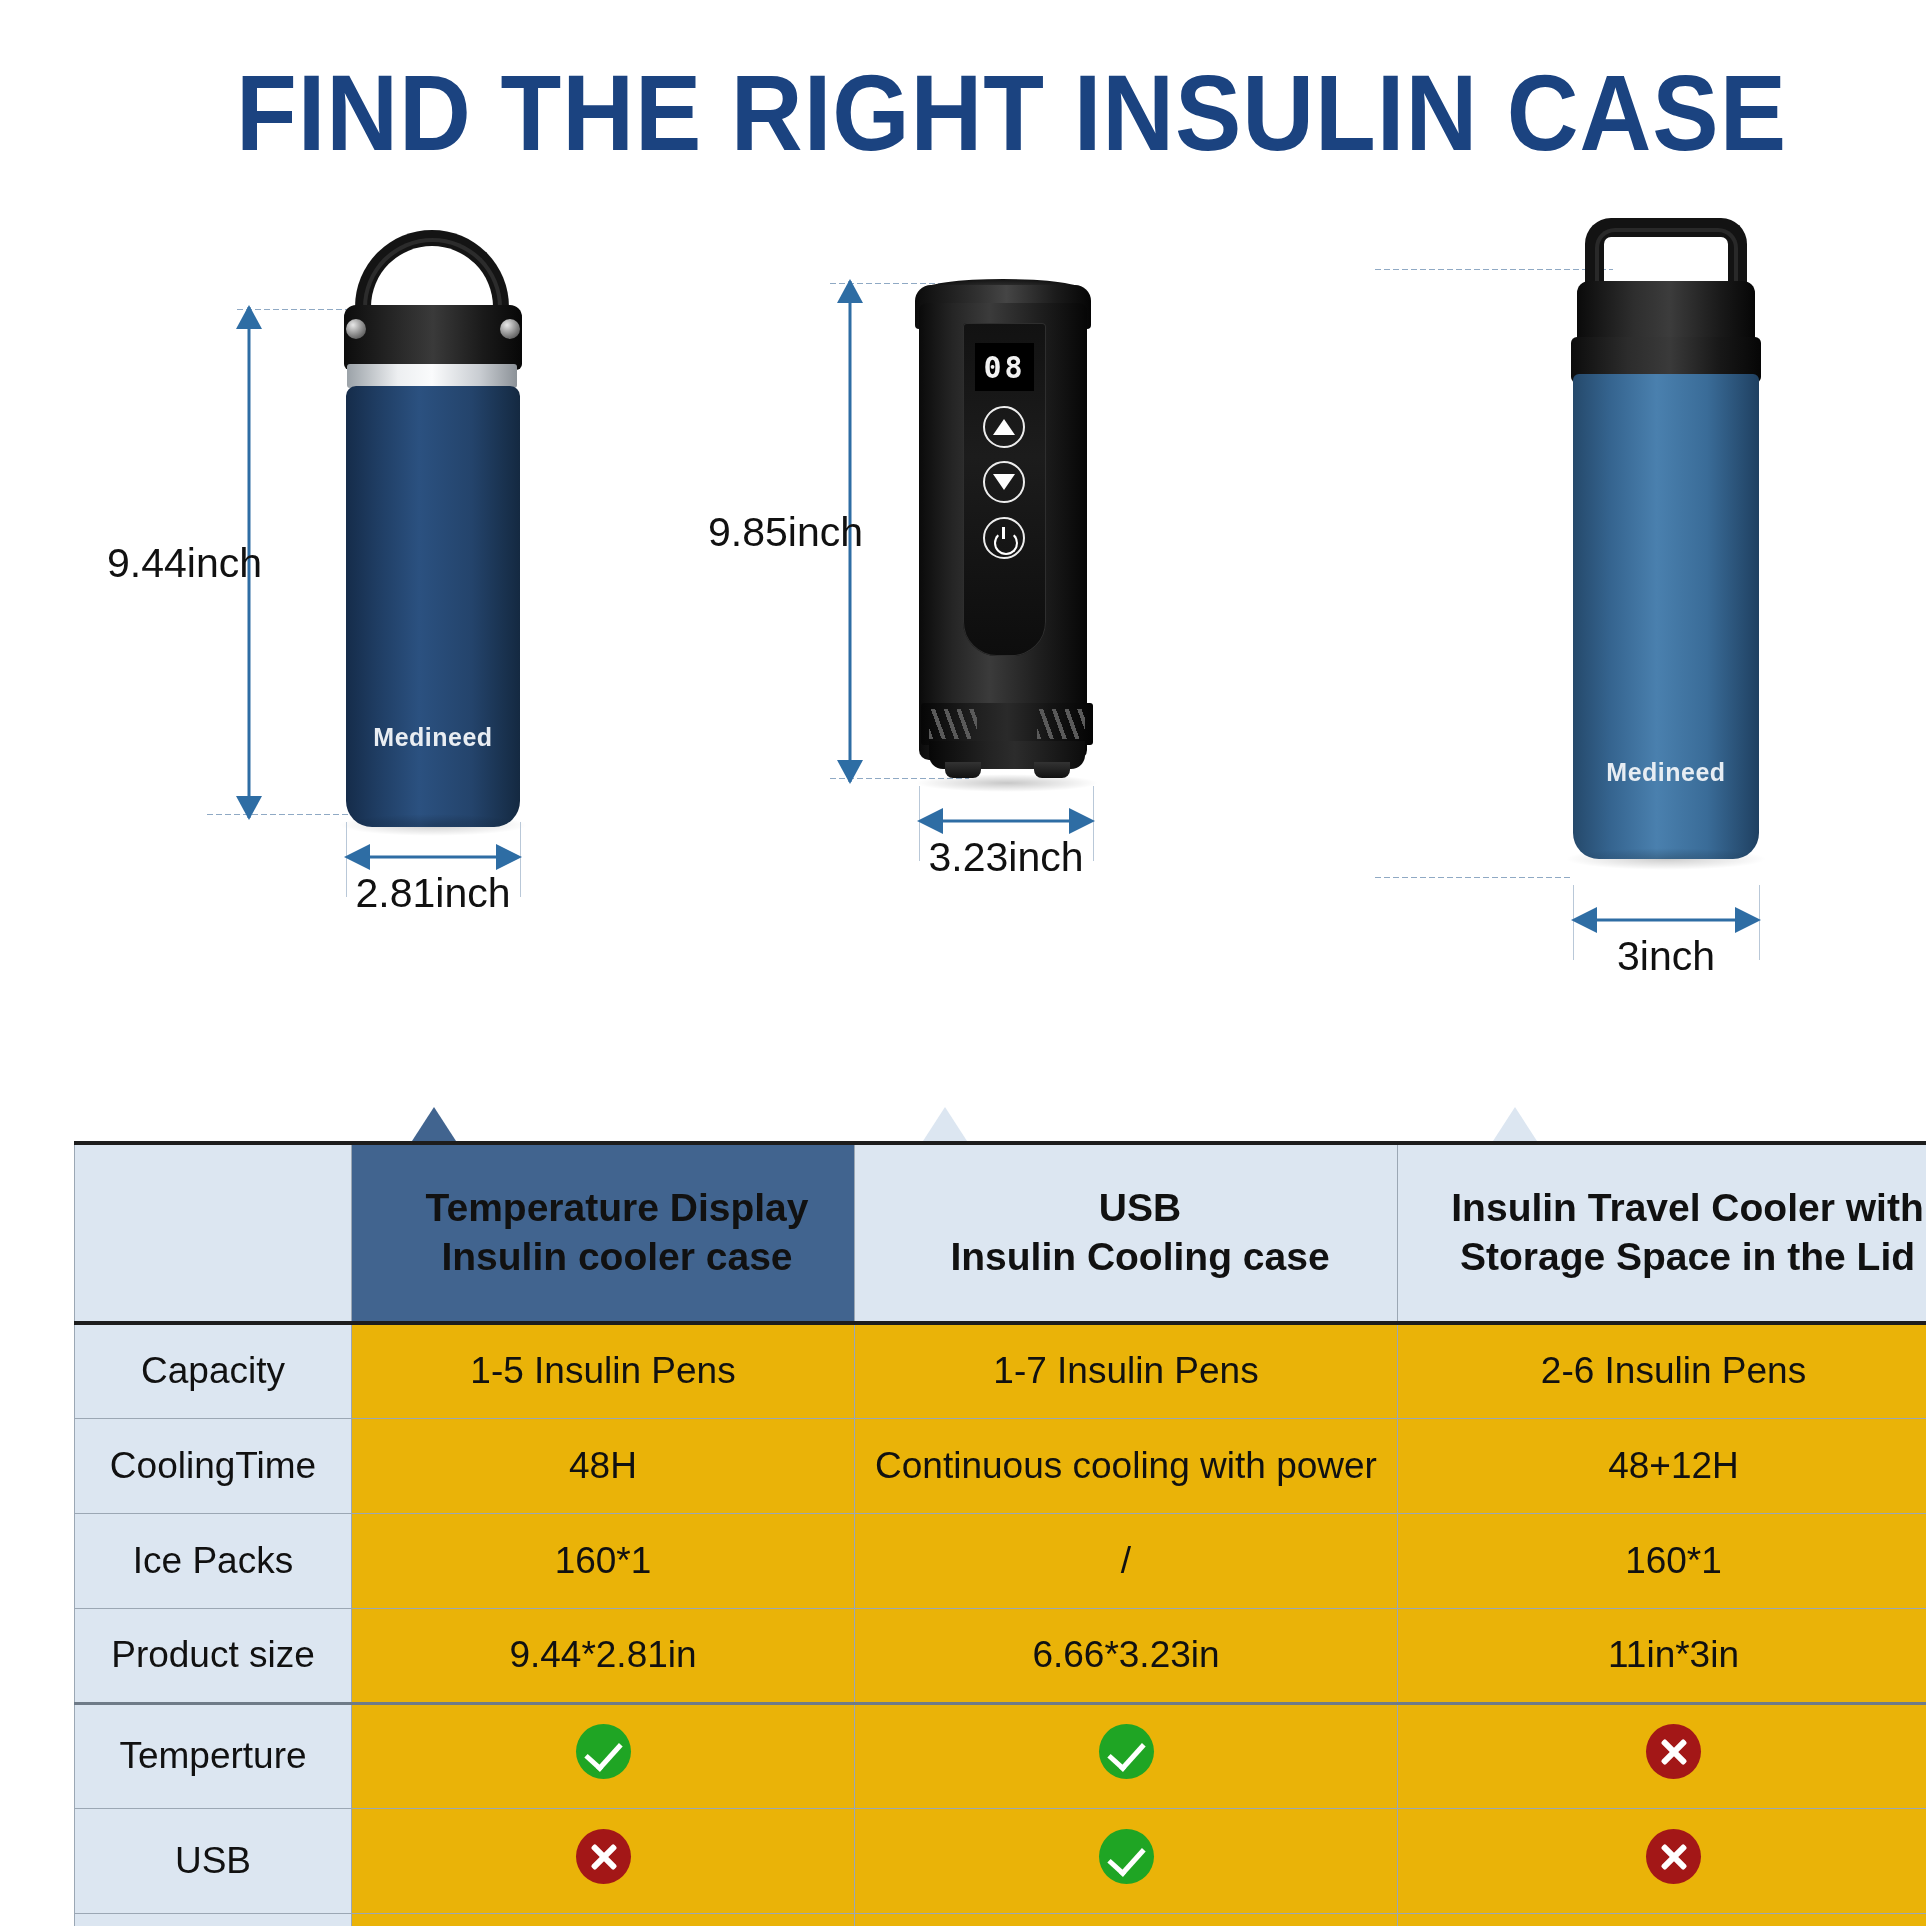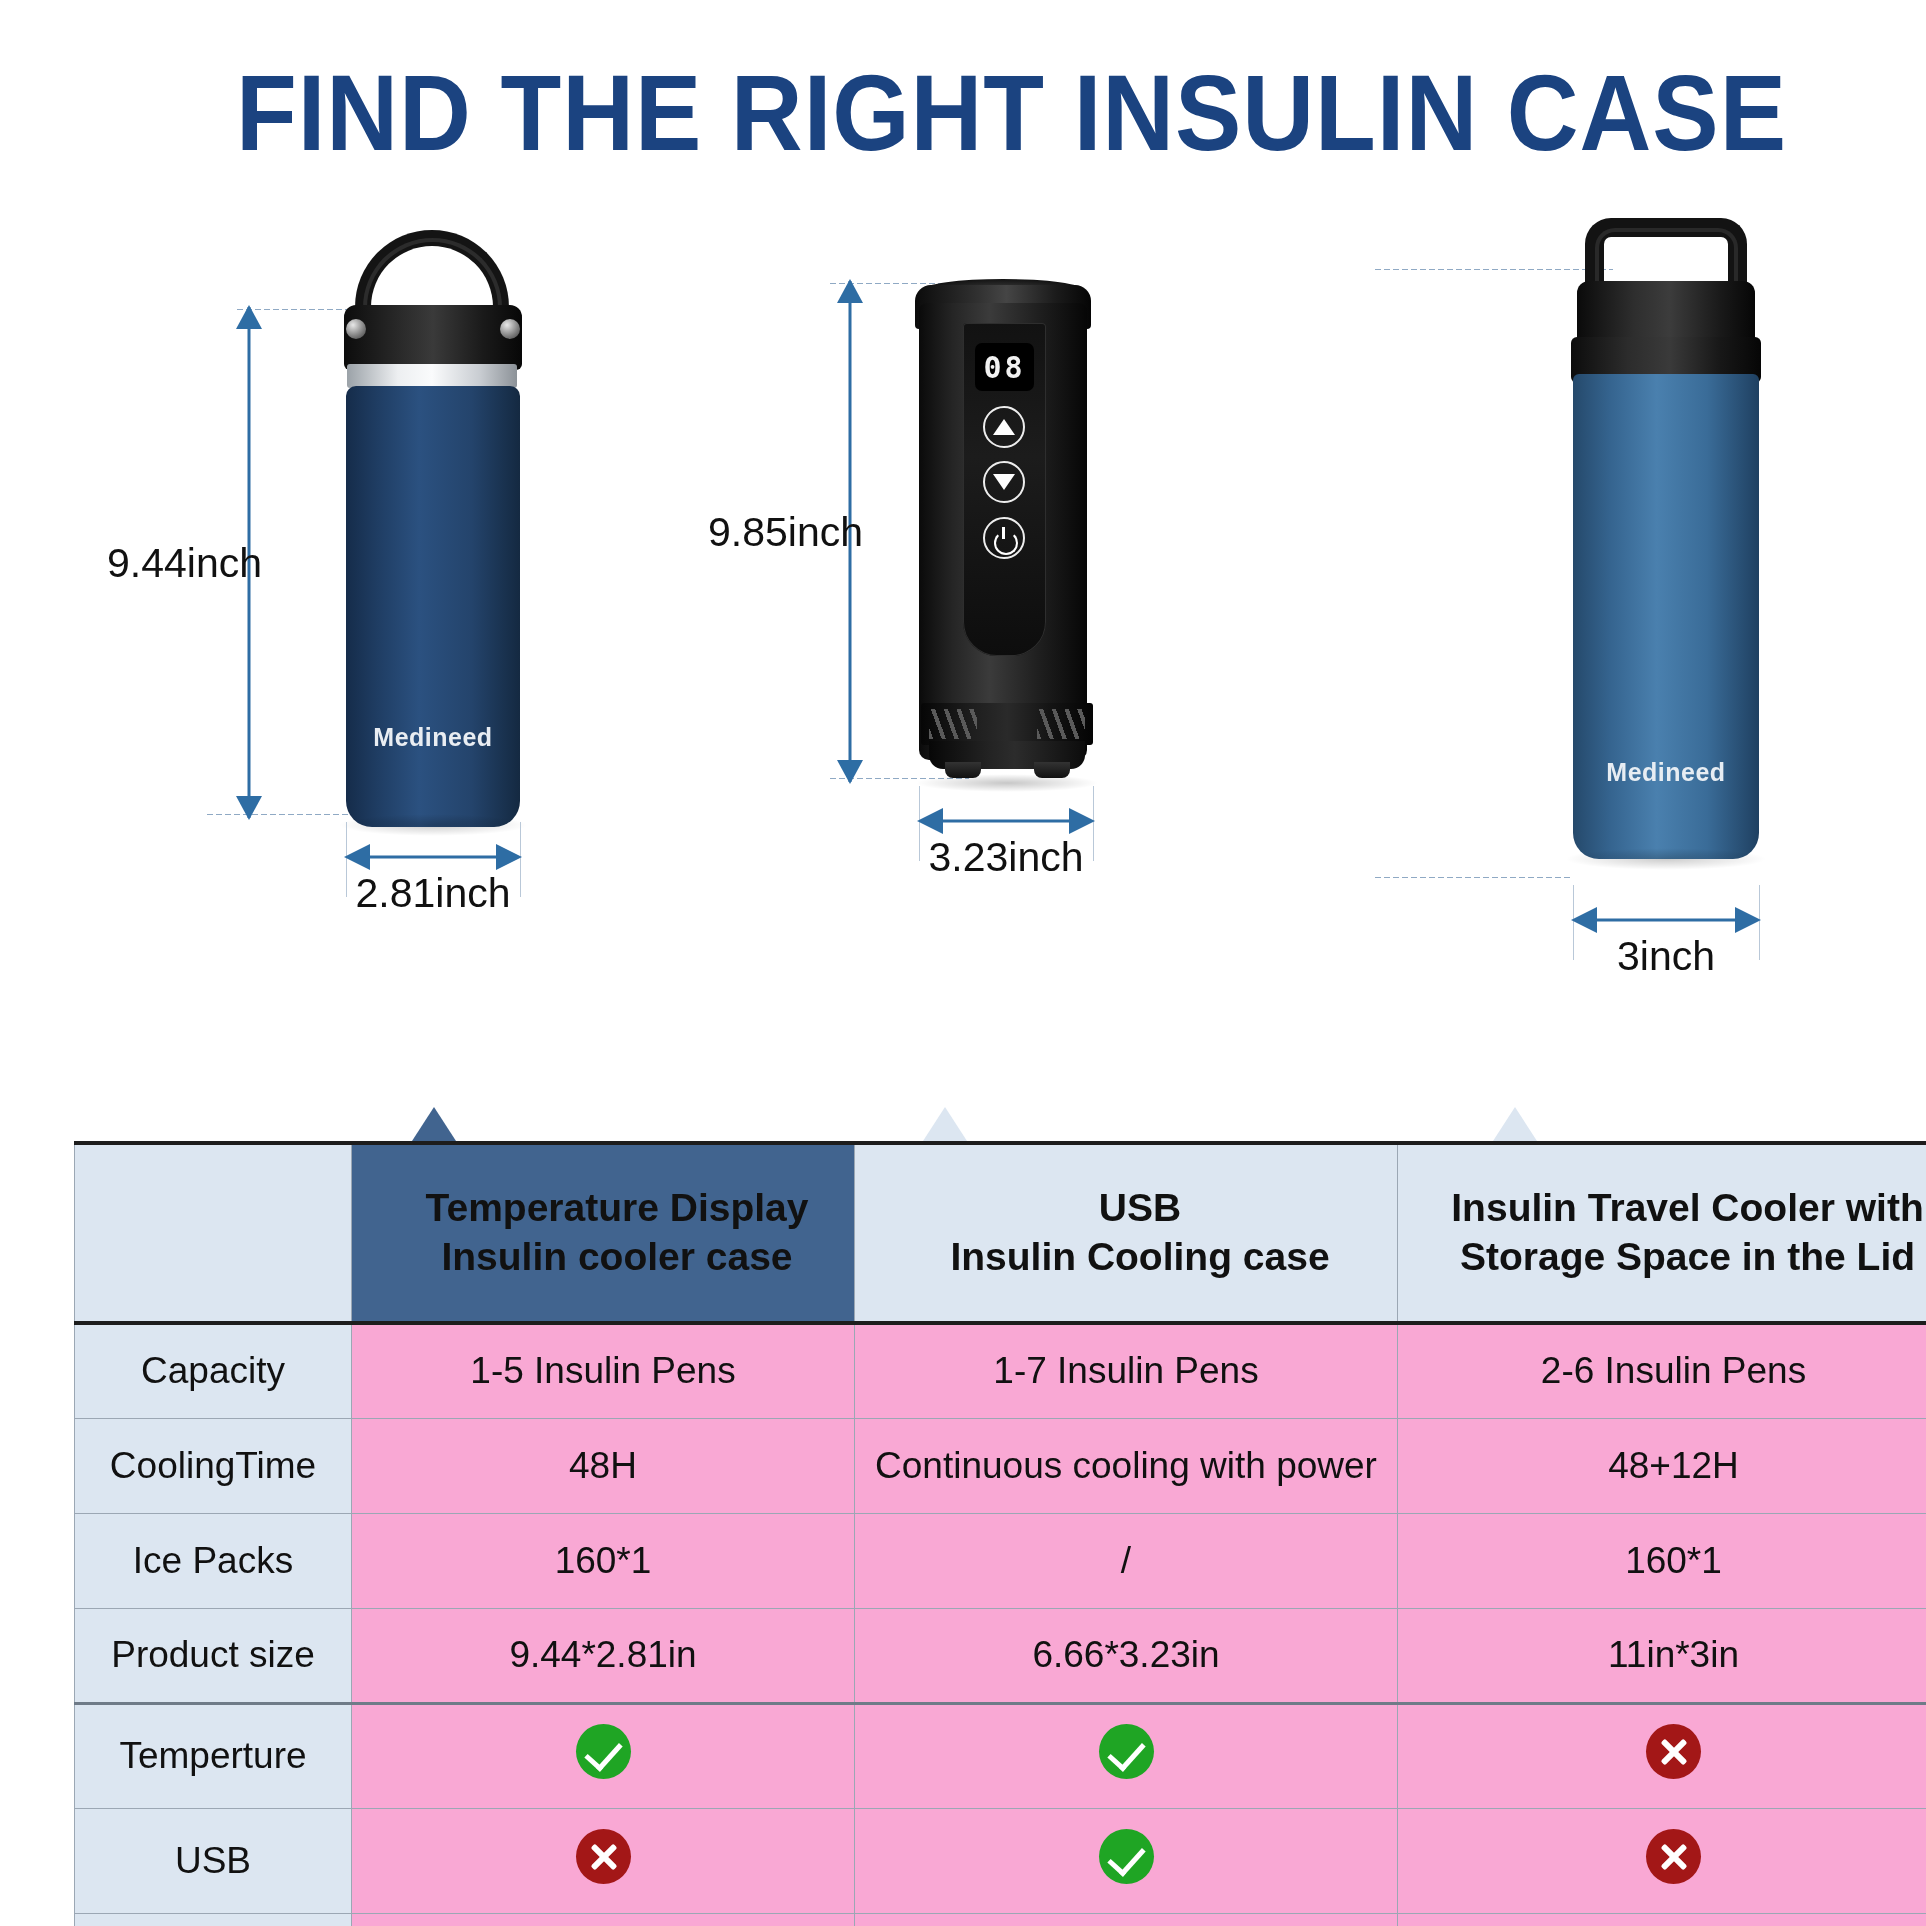--- a/index.html
+++ b/index.html
@@ -116,21 +116,21 @@
     border-radius: 50%;
   }
   .b2-panel {
     position:absolute; left:133px; top:115px; width:83px; height:333px;
     background: linear-gradient(to bottom,#121212,#1C1C1C 40%,#0D0D0D);
     border-radius: 4px 4px 34px 34px;
     box-shadow: inset 0 0 0 1px #2E2E2E;
   }
   .b2-screen {
     position:absolute; left:145px; top:135px; width:59px; height:48px;
-    background:#000; border-radius:7px;
+    background:#000; border-radius:0;
     display:flex; align-items:center; justify-content:center;
   }
   .b2-digits {
     color:#F2F2F2; font-family:"DejaVu Sans Mono", monospace; font-weight:700;
     font-size:30px; letter-spacing:3px;
   }
   .b2-btn {
     position:absolute; left:153px; width:42px; height:42px; border-radius:50%;
     border:2.5px solid #EDEDED; display:flex; align-items:center; justify-content:center;
   }
@@ -220,21 +220,21 @@
     padding-left: 36px;
   }
   th.h-empty { background:#DCE6F1; border-top-color:#9BA7B4; }
   th.h-dark  { background:#41648F; color:#FFFFFF; }
   th.h-light { background:#DCE6F1; color:#111111; }
 
   td.rowhead {
     background:#DCE6F1; font-weight:700; font-size:39px;
   }
   tbody tr { height: 95px; }
-  tbody td { background:#f9a8d4; }
+  tbody td { background:#eab308; }
   tr.icon-row { height: 105px; }
   tbody tr.thick-top > td { border-top: 3px solid #6F7B88; }
 
   .slash { font-size: 42px; }
 
   
   .badge { display:inline-block; width:55px; height:55px; border-radius:50%; position:relative; }
   .badge.ok  { background:#1FA524; }
   .badge.no  { background:#A31717; }
   .badge.ok::before {

